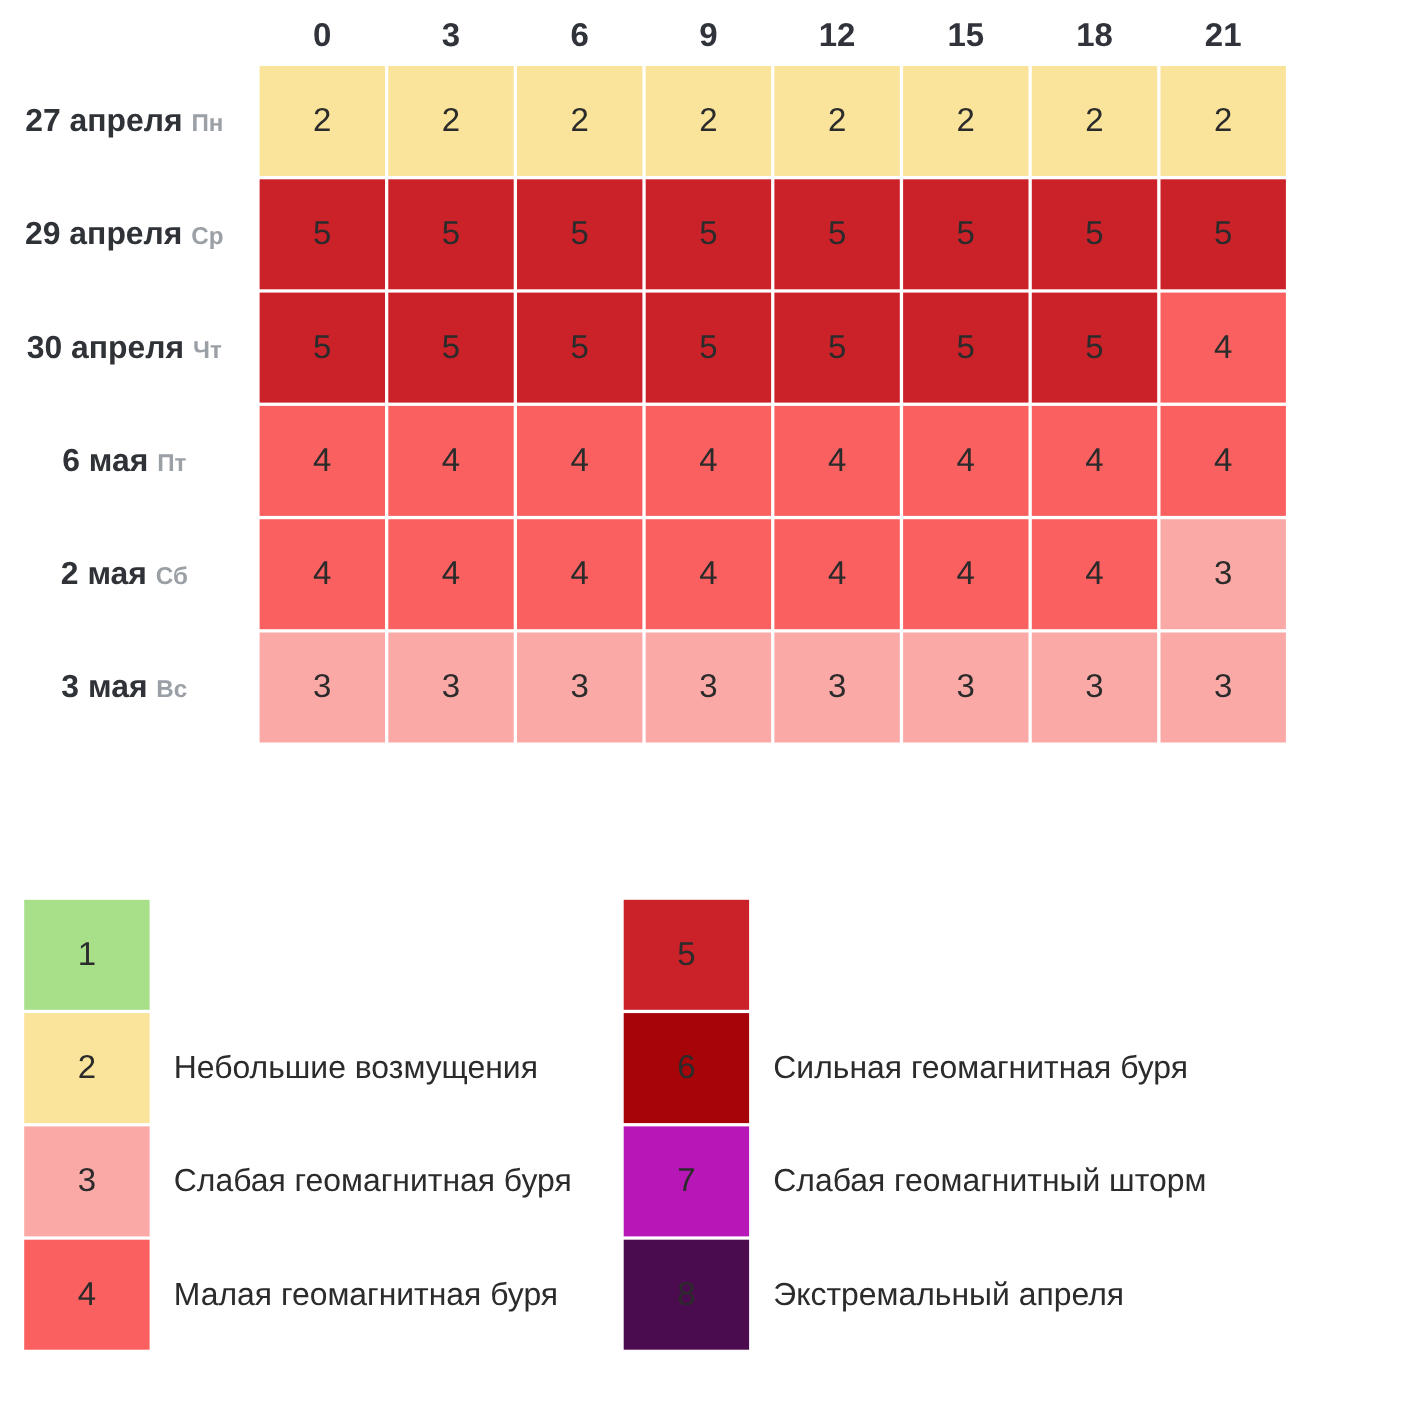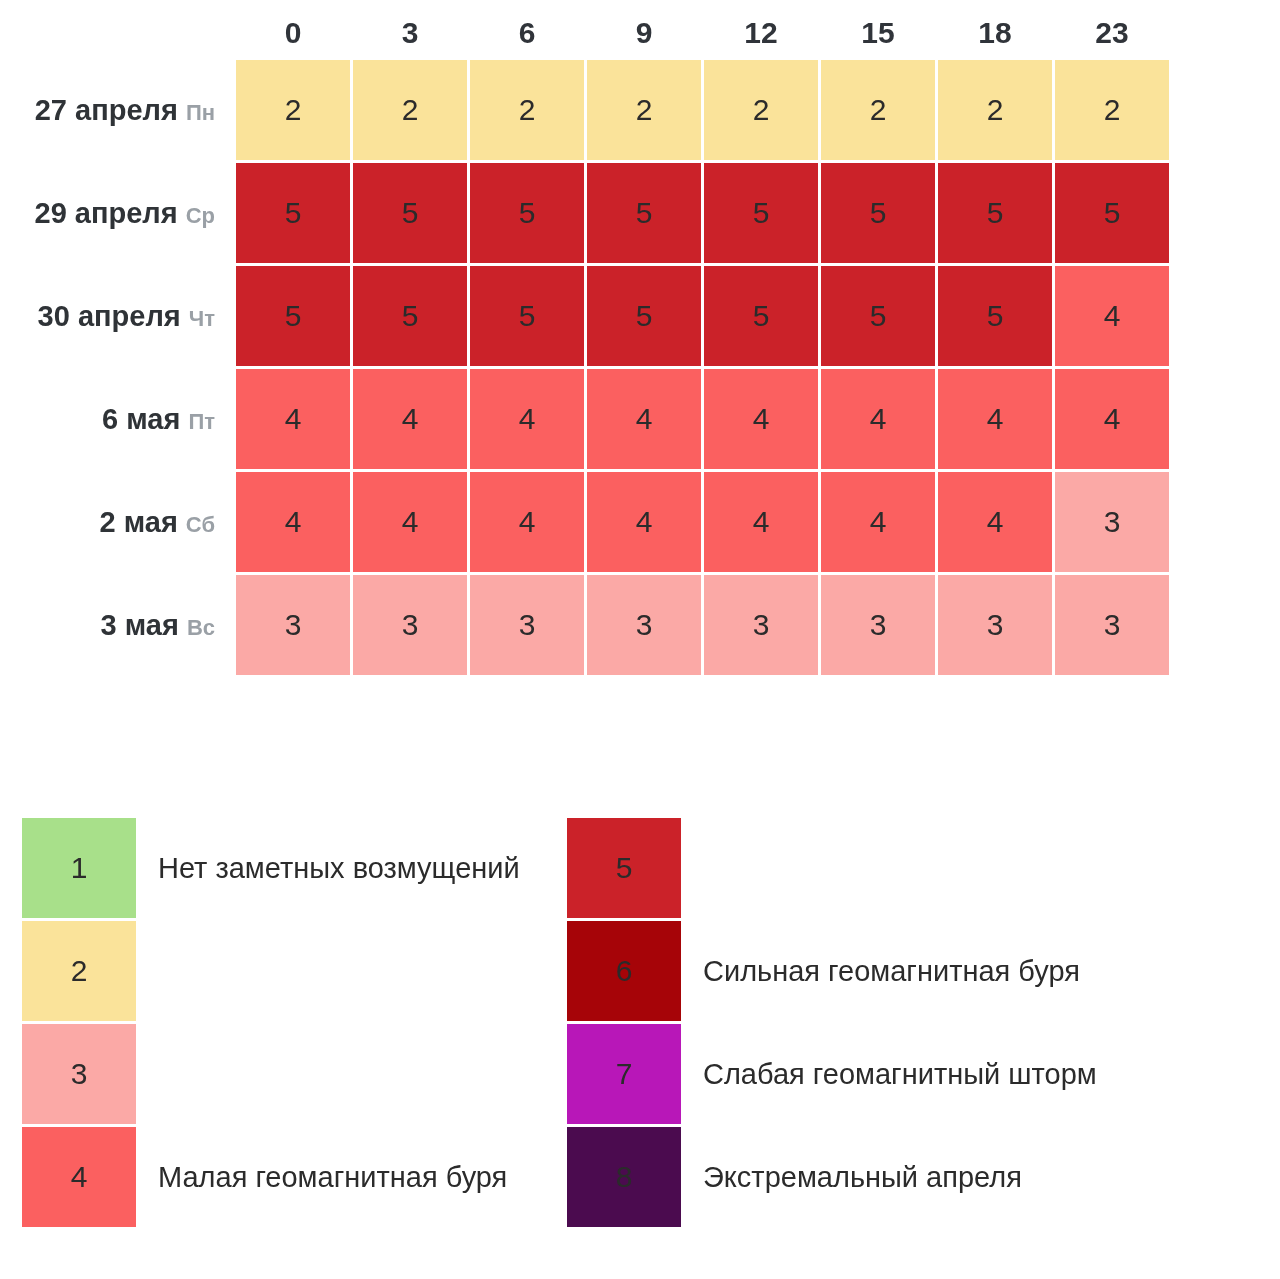--- a/index.html
+++ b/index.html
@@ -44,21 +44,21 @@
     vertical-align: middle;
     font-size: 30px;
     font-weight: bold;
     color: #30343a;
     padding: 0;
   }
 
   .corner { padding: 0; }
 
   .daylabel {
-    text-align: right;
+    text-align: center;
     vertical-align: middle;
     padding: 0 18px 0 0;
     height: 100px;
     white-space: nowrap;
   }
   .daylabel .date {
     font-size: 29px;
     color: #2f3337;
   }
   .daylabel .wd {
@@ -134,21 +134,21 @@
       <thead>
         <tr>
           <th class="corner"></th>
         <th class="hour-head">0</th>
             <th class="hour-head">3</th>
             <th class="hour-head">6</th>
             <th class="hour-head">9</th>
             <th class="hour-head">12</th>
             <th class="hour-head">15</th>
             <th class="hour-head">18</th>
-            <th class="hour-head">23</th>
+            <th class="hour-head">21</th>
           </tr>
       </thead>
       <tbody>
           <tr>
             <th class="daylabel"><span class="date">27 апреля</span><span class="wd">Пн</span></th>
             <td class="cell" style="background: rgb(250, 227, 154);">2</td>
             <td class="cell" style="background: rgb(250, 227, 154);">2</td>
             <td class="cell" style="background: rgb(250, 227, 154);">2</td>
             <td class="cell" style="background: rgb(250, 227, 154);">2</td>
             <td class="cell" style="background: rgb(250, 227, 154);">2</td>
@@ -212,27 +212,28 @@
             <td class="cell" style="background: rgb(251, 169, 166);">3</td>
           </tr>
         </tbody>
     </table>
   </div>
 
   <div class="legend">
     <div class="legend-col left">
         <div class="legend-row">
           <div class="swatch" style="background: rgb(168, 224, 138);">1</div>
-          <div class="legend-text">Нет заметных возмущений</div>
         </div>
         <div class="legend-row">
           <div class="swatch" style="background: rgb(250, 227, 154);">2</div>
+          <div class="legend-text">Небольшие возмущения</div>
         </div>
         <div class="legend-row">
           <div class="swatch" style="background: rgb(251, 169, 166);">3</div>
+          <div class="legend-text">Слабая геомагнитная буря</div>
         </div>
         <div class="legend-row">
           <div class="swatch" style="background: rgb(251, 96, 96);">4</div>
           <div class="legend-text">Малая геомагнитная буря</div>
         </div>
       </div>
     <div class="legend-col right">
         <div class="legend-row">
           <div class="swatch" style="background: rgb(203, 34, 41);">5</div>
         </div>

